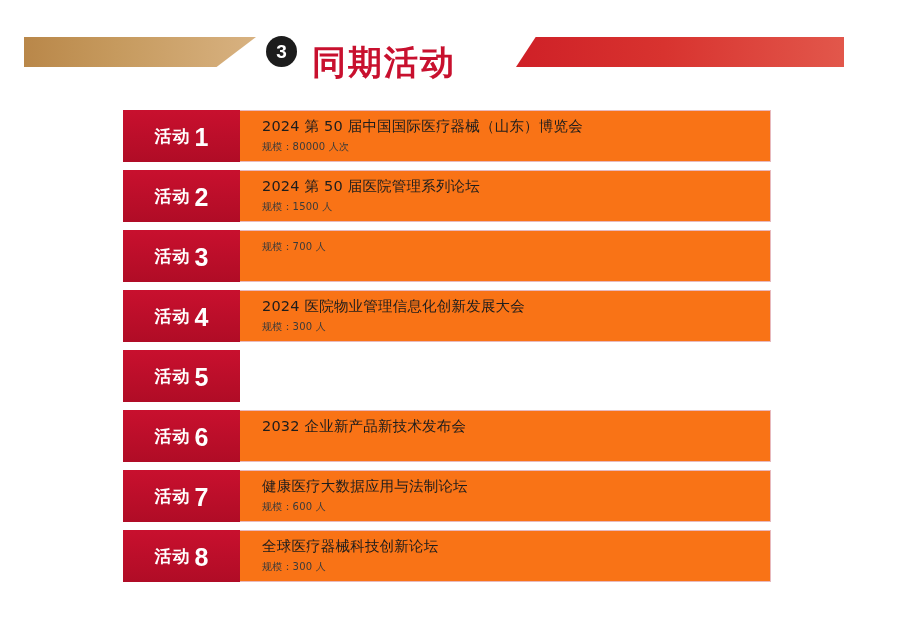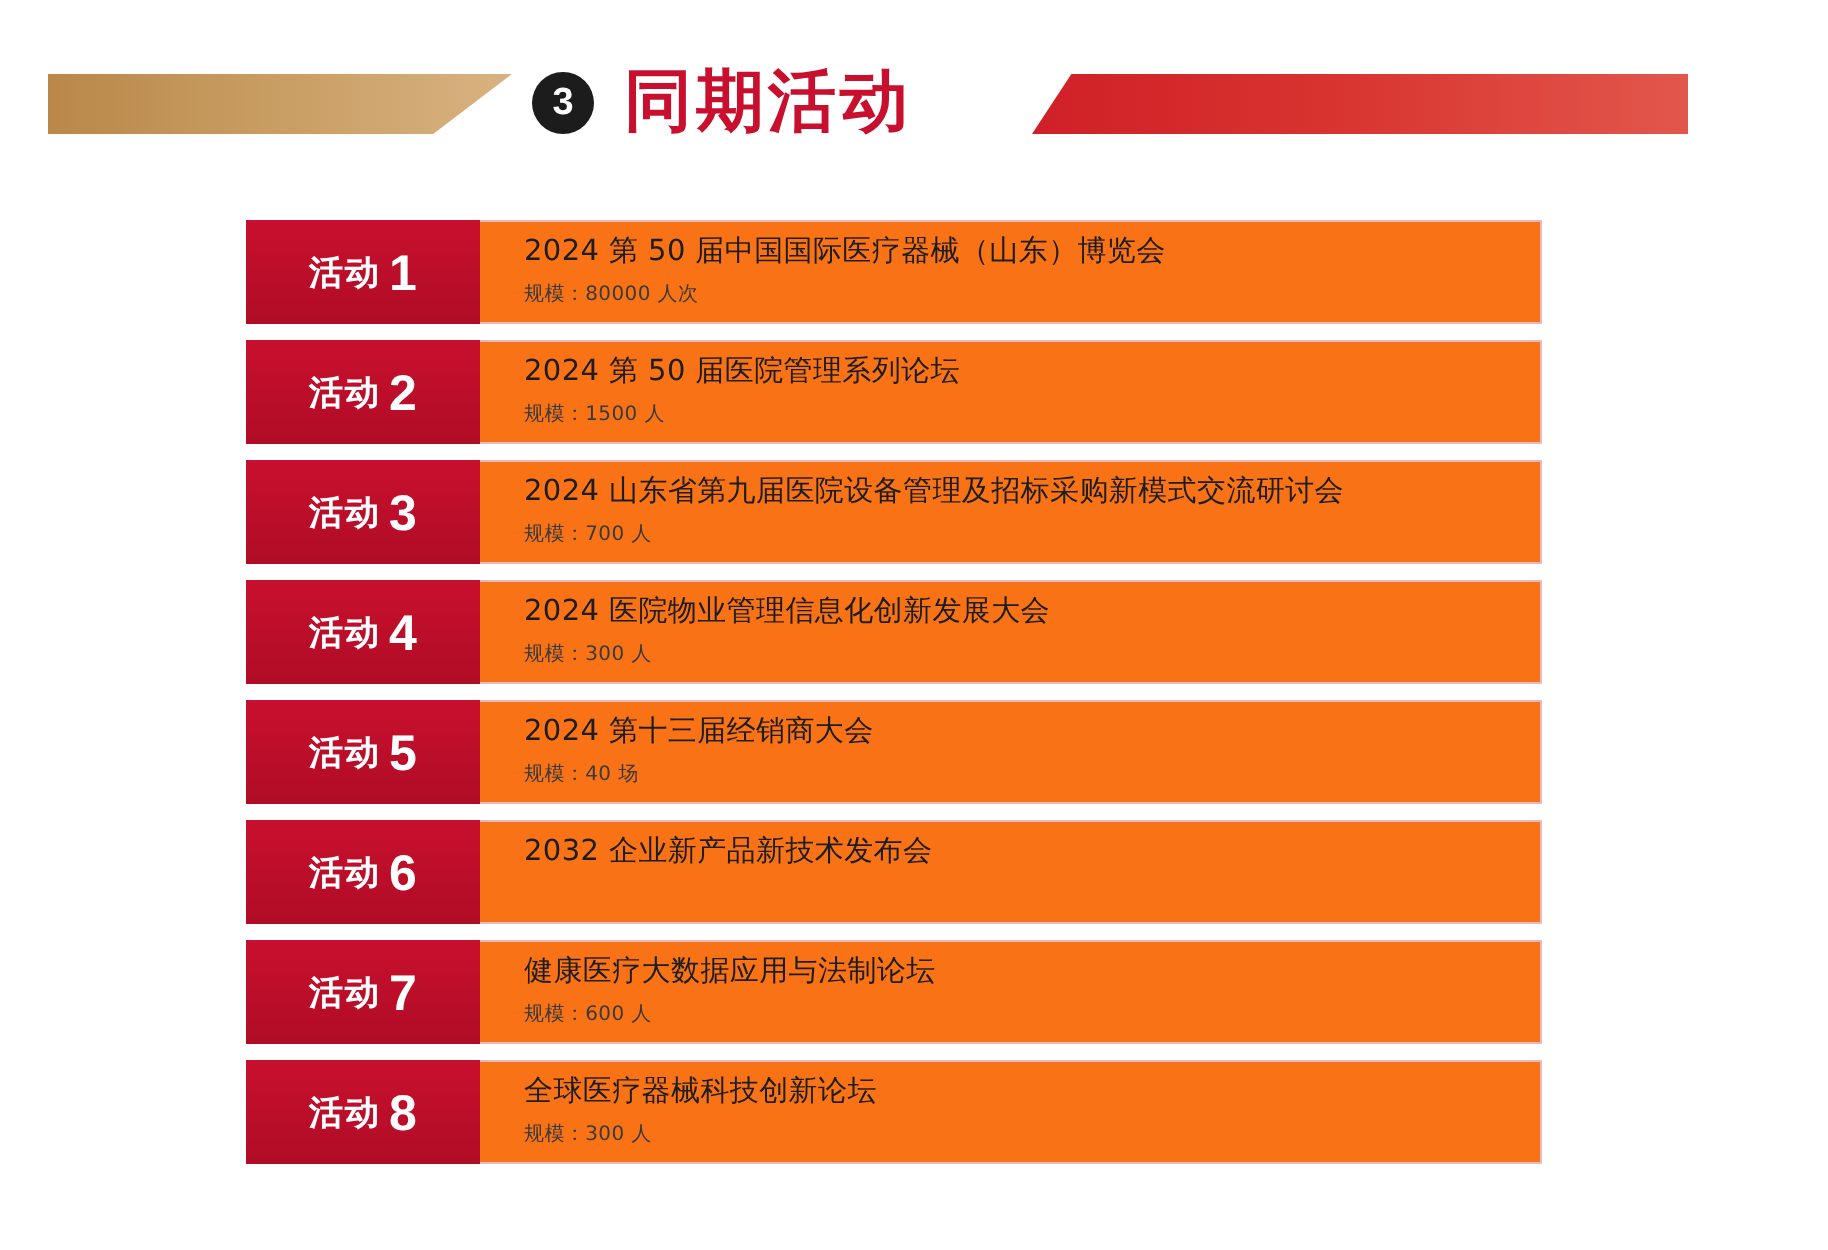--- a/index.html
+++ b/index.html
@@ -42,21 +42,21 @@
     background: #1c1c1c;
     color: #ffffff;
     font-size: 19px;
     line-height: 31px;
     text-align: center;
     font-weight: bold;
   }
   .header-title {
     position: absolute;
     left: 312px;
-    top: 0;
+    top: 12px;
     font-size: 34px;
     font-weight: bold;
     letter-spacing: 2px;
     color: #c8102e;
     font-family: "DejaVu Sans", "Liberation Sans", sans-serif;
   }
   .header-right-bar {
     position: absolute;
     left: 516px;
     top: 9px;
@@ -170,45 +170,40 @@
       <div class="row-sub">规模：1500 人</div>
     </div>
   </div>
 
   <div class="row">
     <div class="row-tag">
       <span class="tag-word">活动</span>
       <span class="tag-num">3</span>
     </div>
     <div class="row-body">
-      <div class="row-title">2024 山东省第九届医院设备管理及招标采购新模式交流研讨会</div>
       <div class="row-sub">规模：700 人</div>
     </div>
   </div>
 
   <div class="row">
     <div class="row-tag">
       <span class="tag-word">活动</span>
       <span class="tag-num">4</span>
     </div>
     <div class="row-body">
       <div class="row-title">2024 医院物业管理信息化创新发展大会</div>
       <div class="row-sub">规模：300 人</div>
     </div>
   </div>
 
   <div class="row">
     <div class="row-tag">
       <span class="tag-word">活动</span>
       <span class="tag-num">5</span>
     </div>
-    <div class="row-body">
-      <div class="row-title">2024 第十三届经销商大会</div>
-      <div class="row-sub">规模：40 场</div>
-    </div>
   </div>
 
   <div class="row">
     <div class="row-tag">
       <span class="tag-word">活动</span>
       <span class="tag-num">6</span>
     </div>
     <div class="row-body">
       <div class="row-title">2032 企业新产品新技术发布会</div>
     </div>

